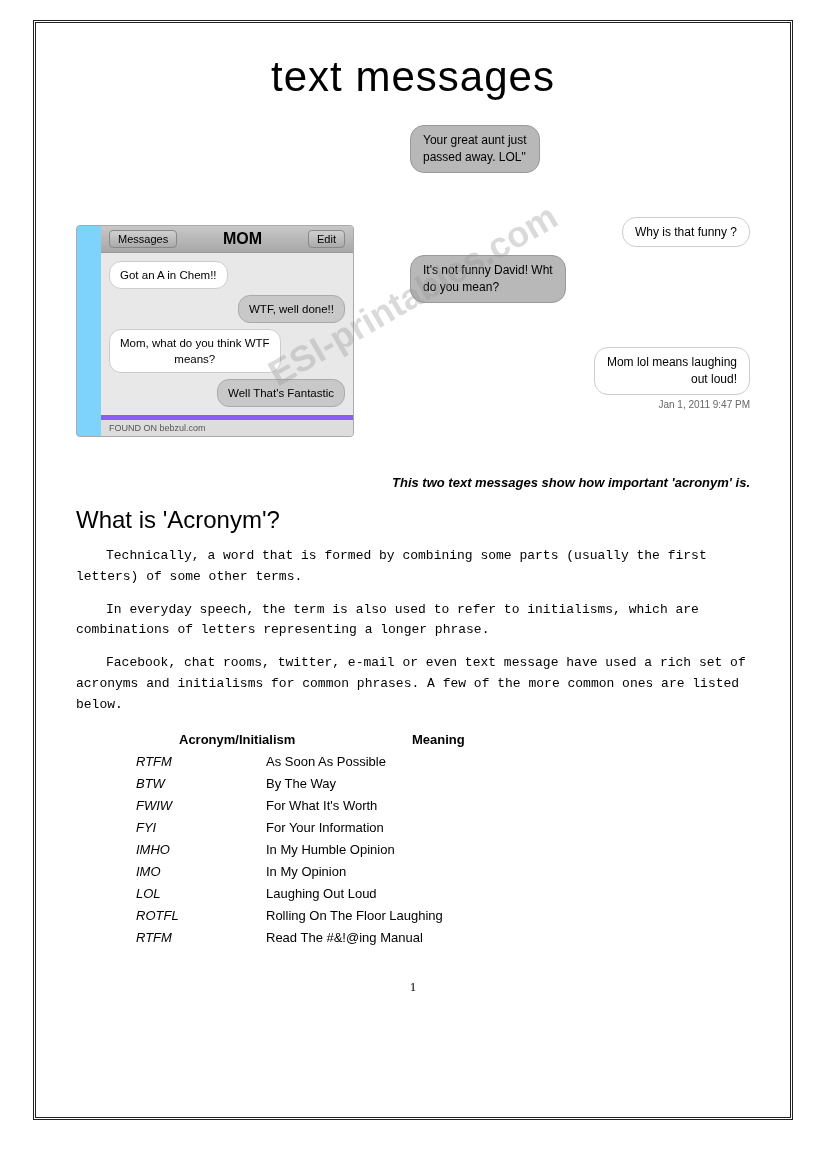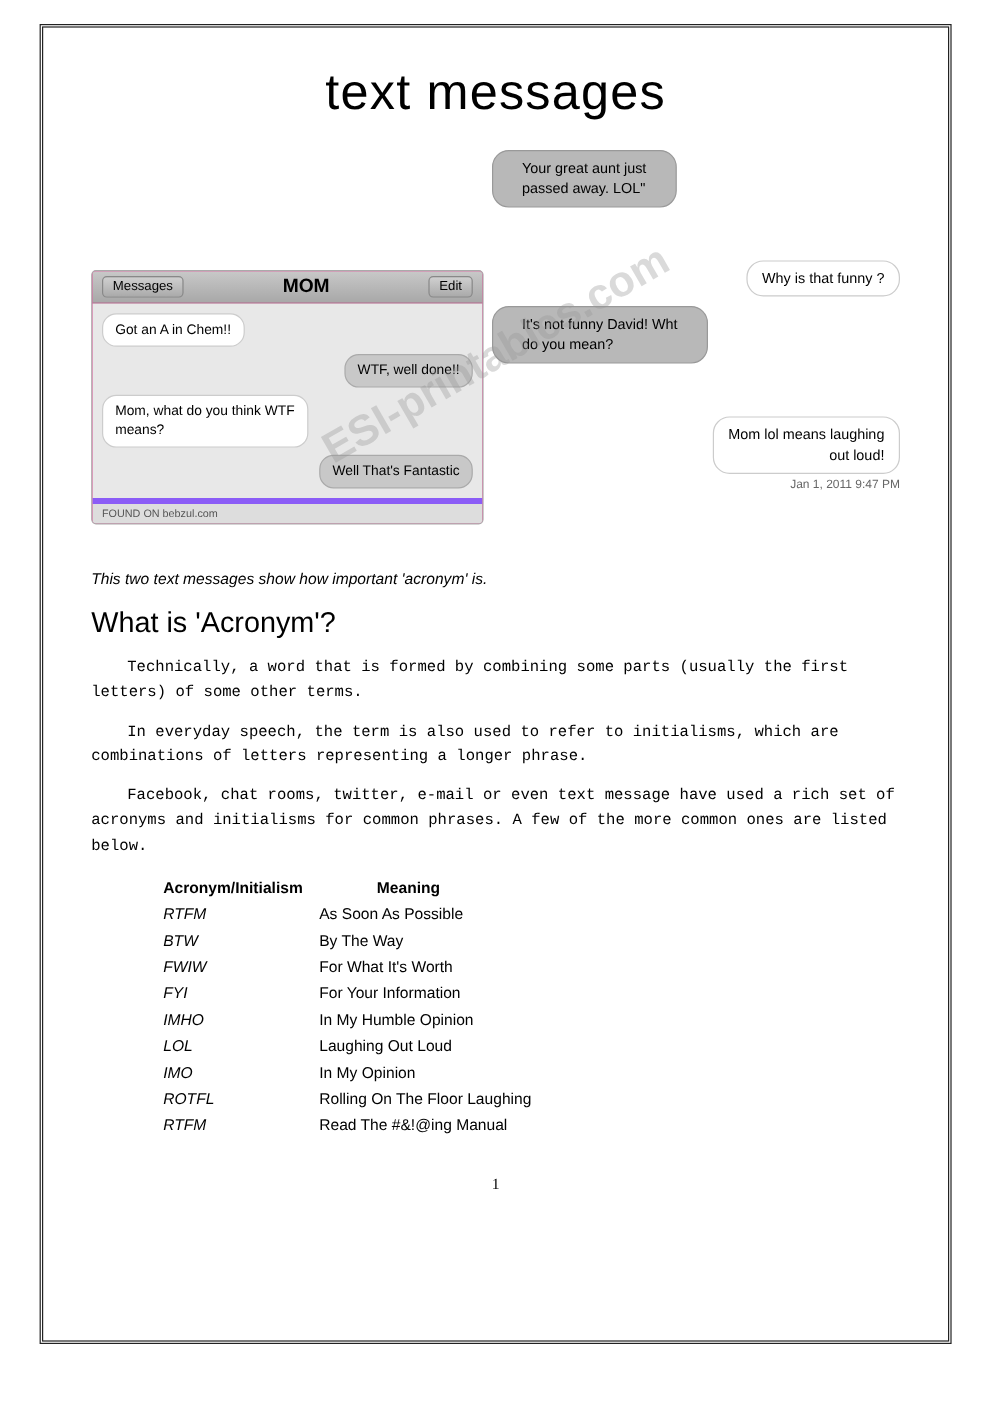--- a/index.html
+++ b/index.html
@@ -25,30 +25,31 @@
       text-align: center;
       font-size: 42px;
       font-family: Arial, sans-serif;
       font-weight: normal;
       letter-spacing: 1px;
       margin-bottom: 24px;
     }
 
     
     .chat-left {
-      width: 327px;
+      width: 278px;
       border: 1px solid #aaa;
-      background: #ec4899;
+      background: #7dd3fc;
       border-radius: 4px;
       overflow: hidden;
       position: absolute;
       left: 0;
       top: 100px;
       font-family: Arial, sans-serif;
       font-size: 12px;
+      padding-left: 24px;
     }
     .chat-header {
       background: linear-gradient(to bottom, #c8c8c8, #a8a8a8);
       display: flex;
       align-items: center;
       justify-content: space-between;
       padding: 4px 8px;
       border-bottom: 1px solid #999;
     }
     .chat-header-btn {
@@ -75,20 +76,21 @@
       border-radius: 12px;
       padding: 5px 10px;
       font-size: 11.5px;
       max-width: 80%;
       line-height: 1.4;
     }
     .bubble-left {
       background: white;
       border: 1px solid #ccc;
       align-self: flex-start;
+      text-align: center;
     }
     .bubble-right {
       background: #c8c8c8;
       border: 1px solid #aaa;
       align-self: flex-end;
       text-align: center;
     }
     .chat-footer-source {
       font-size: 9px;
       color: #555;
@@ -108,21 +110,21 @@
     }
     .chat-right-body {
       display: flex;
       flex-direction: column;
       gap: 8px;
     }
     .bubble-right-side {
       background: #b8b8b8;
       border: 1px solid #999;
       border-radius: 14px;
-      padding: 6px 24px;
+      padding: 6px 12px;
       font-size: 12px;
       align-self: flex-start;
       max-width: 75%;
       line-height: 1.4;
     }
     .bubble-left-side {
       background: white;
       border: 1px solid #ccc;
       border-radius: 14px;
       padding: 6px 12px;
@@ -147,23 +149,23 @@
       font-size: 36px;
       color: rgba(150,150,150,0.35);
       font-family: Arial, sans-serif;
       font-weight: bold;
       pointer-events: none;
       white-space: nowrap;
       z-index: 10;
     }
 
     .caption {
-      text-align: left;
+      text-align: right;
       font-size: 13px;
-      font-weight: normal;
+      font-weight: bold;
       font-family: Arial, sans-serif;
       margin-top: 8px;
       margin-bottom: 16px;
       font-style: italic;
     }
 
     
     .section-title {
       font-size: 24px;
       font-weight: normal;
@@ -180,23 +182,24 @@
 
     
     .acronym-table {
       margin-top: 16px;
       margin-left: 60px;
       font-family: Arial, sans-serif;
       font-size: 13px;
     }
     .acronym-table-header {
       display: flex;
-      gap: 48px;
+      gap: 103px;
       font-weight: bold;
       margin-bottom: 4px;
+      margin-left: 43px;
     }
     .acronym-table-header .col1 {
       width: 130px;
     }
     .acronym-row {
       display: flex;
       gap: 0;
       line-height: 1.7;
     }
     .acronym-row .col1 {
@@ -290,28 +293,28 @@
     </div>
     <div class="acronym-row">
       <span class="col1">FYI</span>
       <span class="col2">For Your Information</span>
     </div>
     <div class="acronym-row">
       <span class="col1">IMHO</span>
       <span class="col2">In My Humble Opinion</span>
     </div>
     <div class="acronym-row">
+      <span class="col1">IMO</span>
+      <span class="col2">In My Opinion</span>
+    </div>
+    <div class="acronym-row">
       <span class="col1">LOL</span>
       <span class="col2">Laughing Out Loud</span>
     </div>
     <div class="acronym-row">
-      <span class="col1">IMO</span>
-      <span class="col2">In My Opinion</span>
-    </div>
-    <div class="acronym-row">
       <span class="col1">ROTFL</span>
       <span class="col2">Rolling On The Floor Laughing</span>
     </div>
     <div class="acronym-row">
       <span class="col1">RTFM</span>
       <span class="col2">Read The #&amp;!@ing Manual</span>
     </div>
   </div>
 
   <div class="page-number">1</div>

